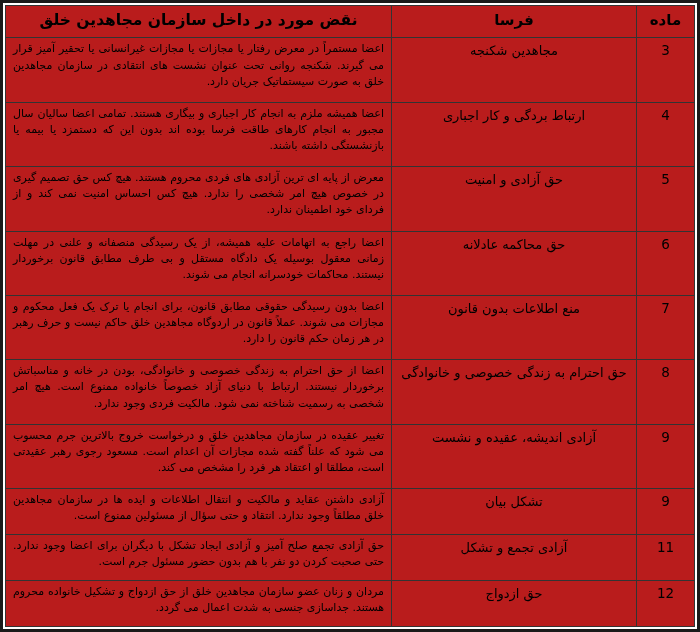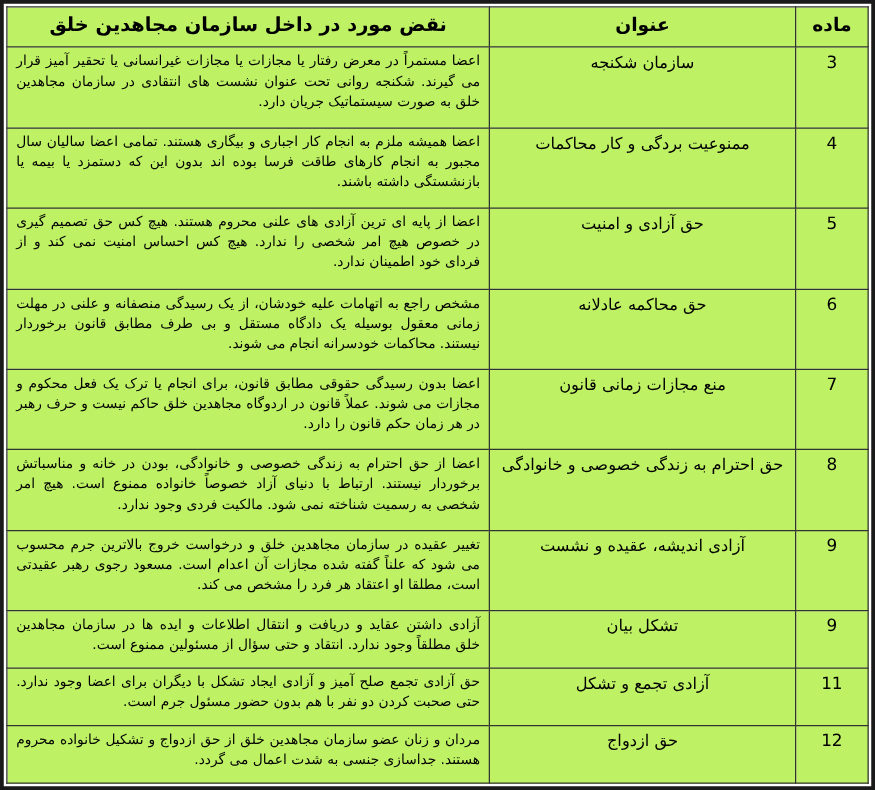--- a/index.html
+++ b/index.html
@@ -33,21 +33,21 @@
     border-collapse: collapse;
     table-layout: fixed;
     direction: rtl;
     background: #ffffff;
   }
 
   #violations-table th,
   #violations-table td {
     border: 1px solid #333333;
     vertical-align: top;
-    background: #bef264;
+    background: #b91c1c;
   }
 
   
   col.col-article  { width: 58px; }
   col.col-title    { width: 245px; }
   col.col-desc     { width: auto; }
 
   
   thead th {
     font-weight: bold;
@@ -99,56 +99,56 @@
 <div id="doc-frame">
   <table id="violations-table">
     <colgroup>
       <col class="col-article">
       <col class="col-title">
       <col class="col-desc">
     </colgroup>
     <thead>
       <tr>
         <th class="h-article">ماده</th>
-        <th class="h-title">عنوان</th>
+        <th class="h-title">فرسا</th>
         <th class="h-desc">نقض مورد در داخل سازمان مجاهدین خلق</th>
       </tr>
     </thead>
     <tbody id="table-body">
         <tr>
           <td class="c-article">3</td>
-          <td class="c-title">سازمان شکنجه</td>
+          <td class="c-title">مجاهدین شکنجه</td>
           <td class="c-desc">
             <span class="desc-text">اعضا مستمراً در معرض رفتار یا مجازات یا مجازات غیرانسانی یا تحقیر آمیز قرار می گیرند. شکنجه روانی تحت عنوان نشست های انتقادی در سازمان مجاهدین خلق به صورت سیستماتیک جریان دارد.</span>
           </td>
         </tr>
         <tr>
           <td class="c-article">4</td>
-          <td class="c-title">ممنوعیت بردگی و کار محاکمات</td>
+          <td class="c-title">ارتباط بردگی و کار اجباری</td>
           <td class="c-desc">
             <span class="desc-text">اعضا همیشه ملزم به انجام کار اجباری و بیگاری هستند. تمامی اعضا سالیان سال مجبور به انجام کارهای طاقت فرسا بوده اند بدون این که دستمزد یا بیمه یا بازنشستگی داشته باشند.</span>
           </td>
         </tr>
         <tr>
           <td class="c-article">5</td>
           <td class="c-title">حق آزادی و امنیت</td>
           <td class="c-desc">
-            <span class="desc-text">اعضا از پایه ای ترین آزادی های علنی محروم هستند. هیچ کس حق تصمیم گیری در خصوص هیچ امر شخصی را ندارد. هیچ کس احساس امنیت نمی کند و از فردای خود اطمینان ندارد.</span>
+            <span class="desc-text">معرض از پایه ای ترین آزادی های فردی محروم هستند. هیچ کس حق تصمیم گیری در خصوص هیچ امر شخصی را ندارد. هیچ کس احساس امنیت نمی کند و از فردای خود اطمینان ندارد.</span>
           </td>
         </tr>
         <tr>
           <td class="c-article">6</td>
           <td class="c-title">حق محاکمه عادلانه</td>
           <td class="c-desc">
-            <span class="desc-text">مشخص راجع به اتهامات علیه خودشان، از یک رسیدگی منصفانه و علنی در مهلت زمانی معقول بوسیله یک دادگاه مستقل و بی طرف مطابق قانون برخوردار نیستند. محاکمات خودسرانه انجام می شوند.</span>
+            <span class="desc-text">اعضا راجع به اتهامات علیه همیشه، از یک رسیدگی منصفانه و علنی در مهلت زمانی معقول بوسیله یک دادگاه مستقل و بی طرف مطابق قانون برخوردار نیستند. محاکمات خودسرانه انجام می شوند.</span>
           </td>
         </tr>
         <tr>
           <td class="c-article">7</td>
-          <td class="c-title">منع مجازات زمانی قانون</td>
+          <td class="c-title">منع اطلاعات بدون قانون</td>
           <td class="c-desc">
             <span class="desc-text">اعضا بدون رسیدگی حقوقی مطابق قانون، برای انجام یا ترک یک فعل محکوم و مجازات می شوند. عملاً قانون در اردوگاه مجاهدین خلق حاکم نیست و حرف رهبر در هر زمان حکم قانون را دارد.</span>
           </td>
         </tr>
         <tr>
           <td class="c-article">8</td>
           <td class="c-title">حق احترام به زندگی خصوصی و خانوادگی</td>
           <td class="c-desc">
             <span class="desc-text">اعضا از حق احترام به زندگی خصوصی و خانوادگی، بودن در خانه و مناسباتش برخوردار نیستند. ارتباط با دنیای آزاد خصوصاً خانواده ممنوع است. هیچ امر شخصی به رسمیت شناخته نمی شود. مالکیت فردی وجود ندارد.</span>
           </td>
@@ -157,21 +157,21 @@
           <td class="c-article">9</td>
           <td class="c-title">آزادی اندیشه، عقیده و نشست</td>
           <td class="c-desc">
             <span class="desc-text">تغییر عقیده در سازمان مجاهدین خلق و درخواست خروج بالاترین جرم محسوب می شود که علناً گفته شده مجازات آن اعدام است. مسعود رجوی رهبر عقیدتی است، مطلقا او اعتقاد هر فرد را مشخص می کند.</span>
           </td>
         </tr>
         <tr>
           <td class="c-article">9</td>
           <td class="c-title">تشکل بیان</td>
           <td class="c-desc">
-            <span class="desc-text">آزادی داشتن عقاید و دریافت و انتقال اطلاعات و ایده ها در سازمان مجاهدین خلق مطلقاً وجود ندارد. انتقاد و حتی سؤال از مسئولین ممنوع است.</span>
+            <span class="desc-text">آزادی داشتن عقاید و مالکیت و انتقال اطلاعات و ایده ها در سازمان مجاهدین خلق مطلقاً وجود ندارد. انتقاد و حتی سؤال از مسئولین ممنوع است.</span>
           </td>
         </tr>
         <tr>
           <td class="c-article">11</td>
           <td class="c-title">آزادی تجمع و تشکل</td>
           <td class="c-desc">
             <span class="desc-text">حق آزادی تجمع صلح آمیز و آزادی ایجاد تشکل با دیگران برای اعضا وجود ندارد. حتی صحبت کردن دو نفر با هم بدون حضور مسئول جرم است.</span>
           </td>
         </tr>
         <tr>

